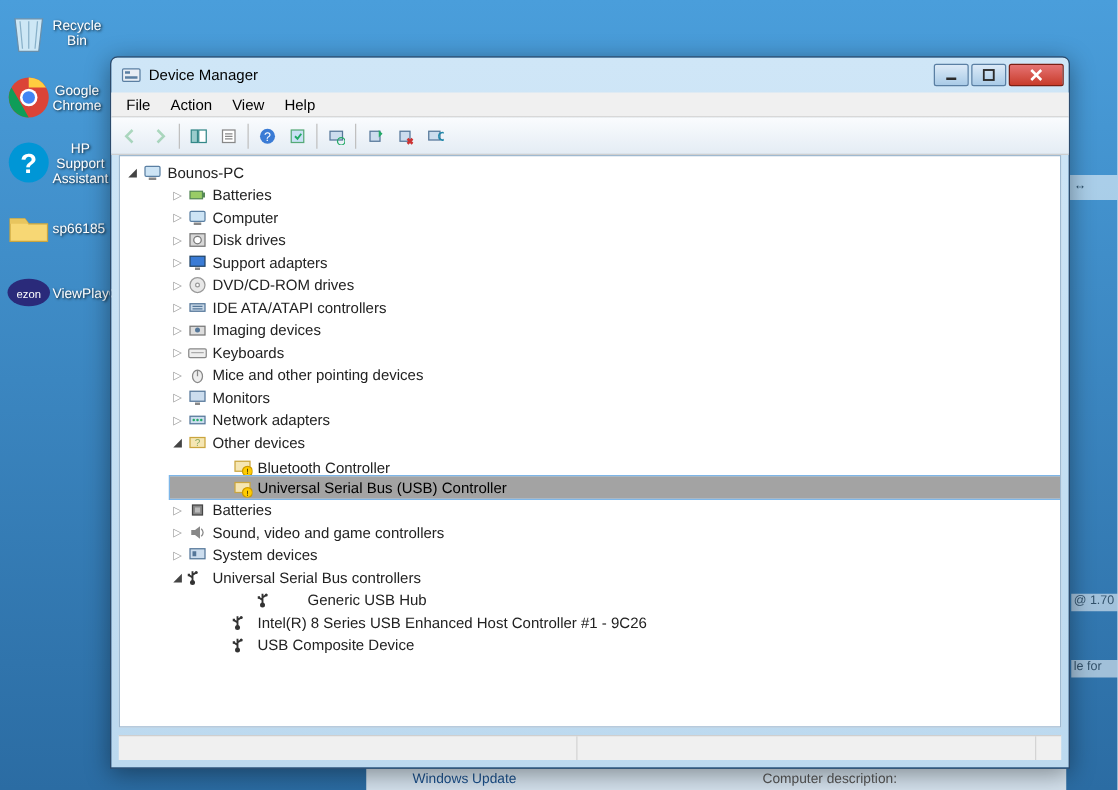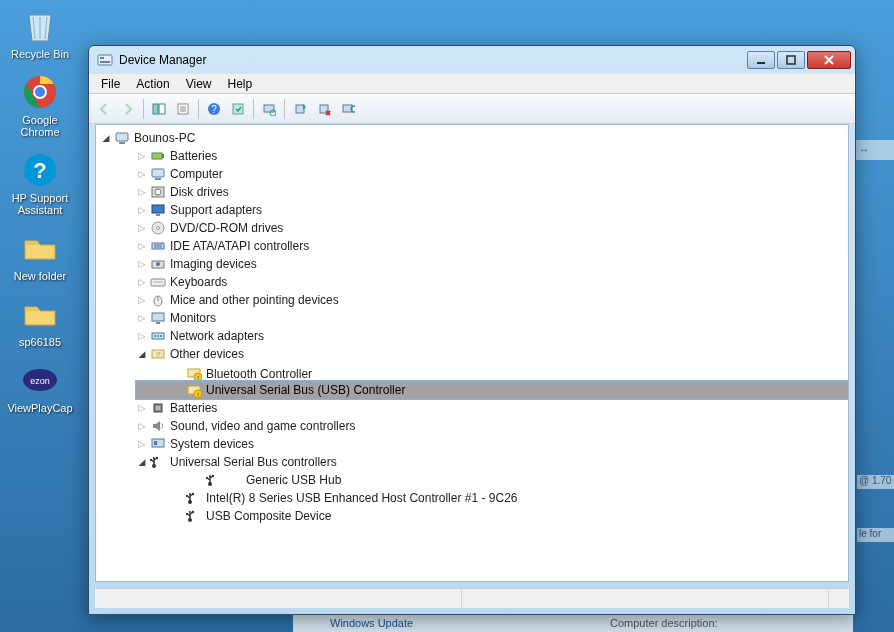--- a/index.html
+++ b/index.html
@@ -1,20 +1,20 @@
 <!DOCTYPE html>
 <html><head>
 <meta charset="utf-8">
 <style>
   * { box-sizing: border-box; margin: 0; padding: 0; font-family: "Segoe UI", Tahoma, sans-serif; }
   body { width: 894px; height: 632px; overflow: hidden; background: linear-gradient(to bottom, #4a9edb 0%, #2b6ca3 100%); position: relative; }
 
   
   .desktop { position: absolute; top: 0; left: 0; width: 80px; padding: 6px 0; display: flex; flex-direction: column; align-items: center; gap: 12px; }
-  .desktop-icon { width: 72px; display: flex; flex-direction: column; align-items: center; text-align: center; cursor: pointer; }
+  .desktop-icon { width: 72px; display: flex; flex-direction: row; align-items: center; text-align: center; cursor: pointer; }
   .desktop-icon .img { width: 40px; height: 40px; display: flex; align-items: center; justify-content: center; }
   .desktop-icon .lbl { font-size: 11px; color: #fff; text-shadow: 1px 1px 2px rgba(0,0,0,0.8); margin-top: 2px; }
 
   
   .bg-strip { position: absolute; background: #fff; opacity: 0.55; }
 
   
   .window { position: absolute; left: 88px; top: 45px; width: 768px; height: 570px; border: 1px solid #2c4a6b; border-radius: 6px 6px 0 0; background: linear-gradient(to bottom,#cfe6f7 0%,#bcd9ef 100%); box-shadow: 0 4px 20px rgba(0,0,0,0.4); display:flex; flex-direction:column; }
   .titlebar { height: 28px; display:flex; align-items:center; padding: 0 4px 0 8px; }
   .titlebar .icon { width:16px; height:16px; margin-right:6px; }
@@ -88,29 +88,20 @@
     <div class="lbl">Google Chrome</div>
   </div>
   <div class="desktop-icon">
     <div class="img">
       <svg width="38" height="38" viewBox="0 0 38 38">
           <circle cx="19" cy="19" r="16" fill="#0096d6"></circle>
           <text x="19" y="27" font-size="22" fill="#fff" text-anchor="middle" font-weight="bold">?</text>
         </svg>
     </div>
     <div class="lbl">HP Support Assistant</div>
-  </div>
-  <div class="desktop-icon">
-    <div class="img">
-      <svg width="38" height="38" viewBox="0 0 38 38">
-          <path d="M4 12h12l3 4h15v14H4z" fill="#f7d774" stroke="#caa53e"></path>
-          <path d="M4 12h12l3 4H4z" fill="#e8c55e"></path>
-        </svg>
-    </div>
-    <div class="lbl">New folder</div>
   </div>
   <div class="desktop-icon">
     <div class="img">
       <svg width="38" height="38" viewBox="0 0 38 38">
           <path d="M4 12h12l3 4h15v14H4z" fill="#f7d774" stroke="#caa53e"></path>
           <path d="M4 12h12l3 4H4z" fill="#e8c55e"></path>
         </svg>
     </div>
     <div class="lbl">sp66185</div>
   </div>

